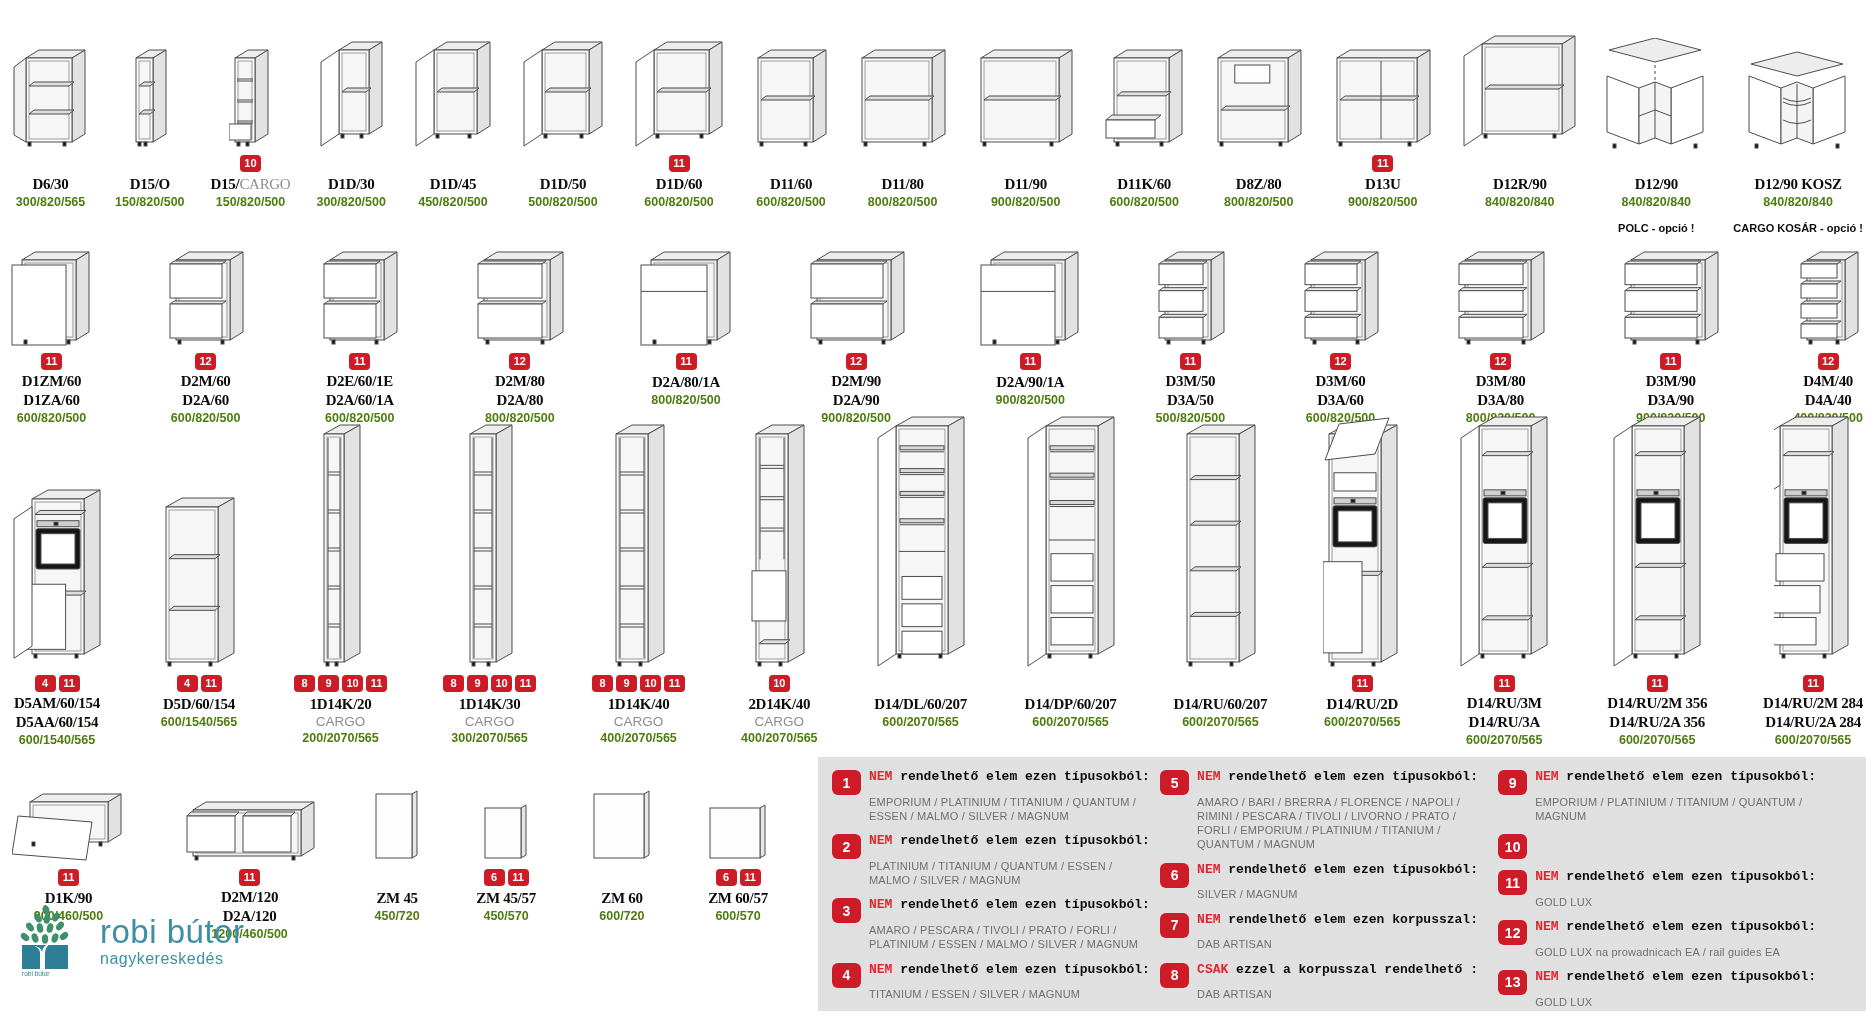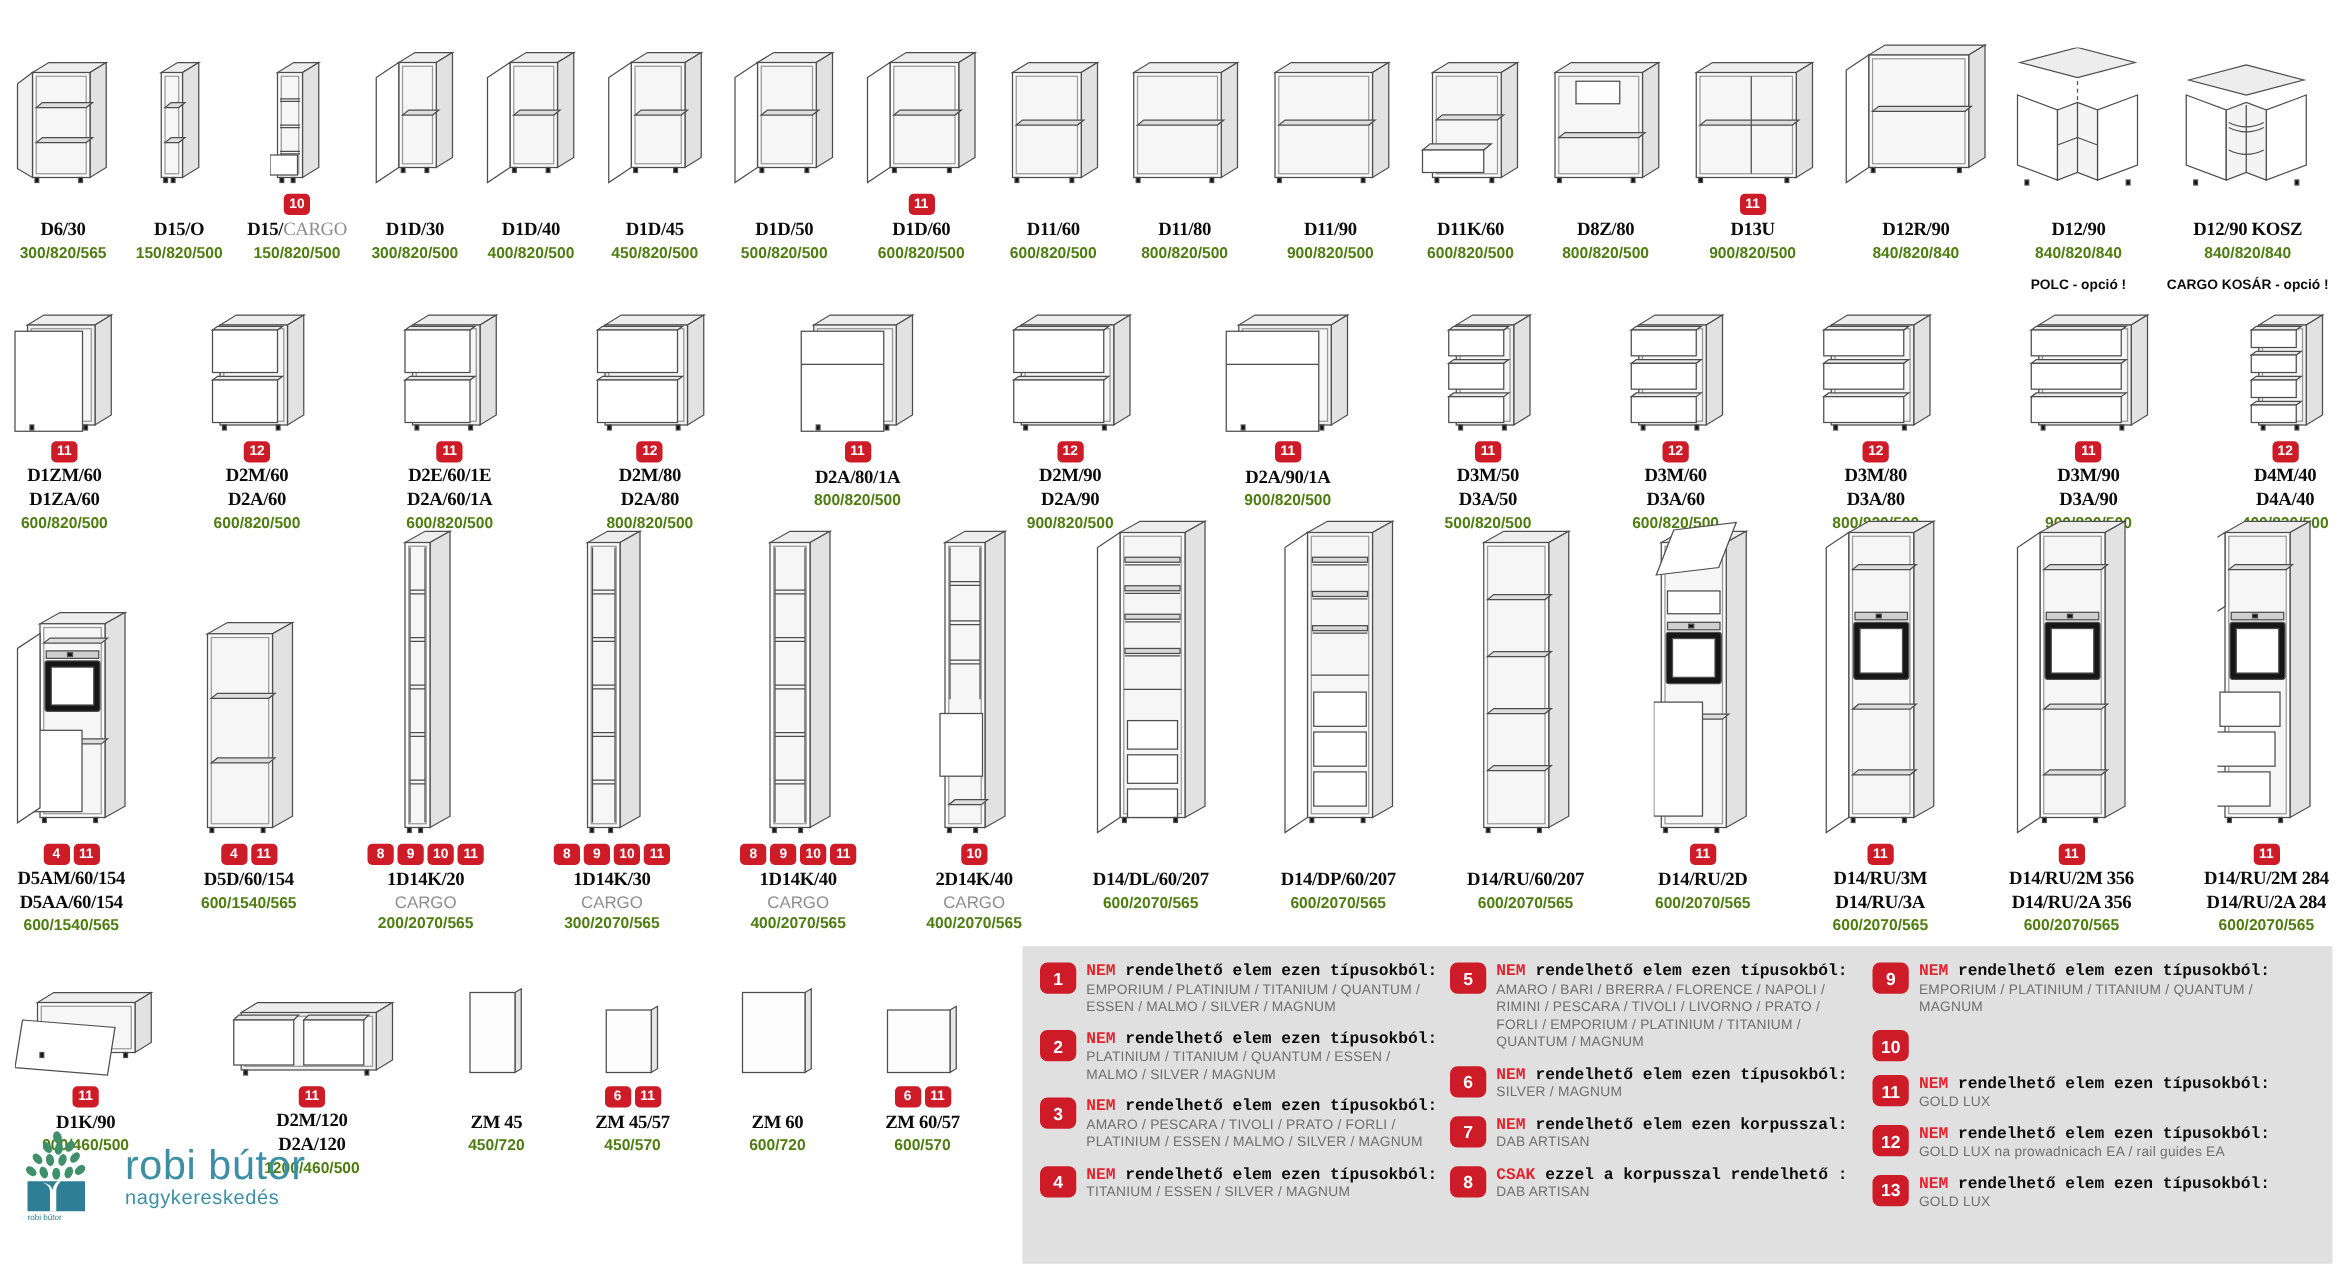--- a/index.html
+++ b/index.html
@@ -25,21 +25,21 @@
   .note{font-size:11px;font-weight:bold;color:#0c0c0c;margin-top:12px;white-space:nowrap;}
   .legend{position:absolute;left:818px;top:757px;width:1048px;height:254px;background:var(--legendbg,#e0e0e0);
           box-sizing:border-box;padding:12px 10px 8px 14px;display:flex;gap:10px;}
   .lcol{display:flex;flex-direction:column;gap:10px;}
   .lcol1{width:320px;} .lcol2{width:330px;} .lcol3{width:360px;}
   .litem{display:flex;gap:8px;align-items:flex-start;}
   .lnum{flex:none;min-width:25px;height:25px;padding:0 2px;border-radius:6px;background:var(--badge,#cd1b27);
         color:#fff;font-weight:bold;font-size:14px;display:flex;align-items:center;justify-content:center;margin-top:1px;}
   .lhead{font-size:13px;font-weight:bold;color:#0c0c0c;line-height:1.2;font-family:Liberation Mono, monospace;}
   .lhead .red{color:var(--legendred,#e3242f);}
-  .lbody{font-size:11px;color:#6f6f6f;line-height:1.3;margin-top:0;letter-spacing:0.2px;}
+  .lbody{font-size:11px;color:#6f6f6f;line-height:1.3;margin-top:10px;letter-spacing:0.2px;}
   .logo{position:absolute;left:16px;top:904px;display:flex;align-items:center;gap:10px;}
   .logotext{display:flex;flex-direction:column;line-height:1;color:var(--teal,#3d8fa6);}
   .logo-l1{font-size:33px;letter-spacing:0.5px;}
   .logo-l2{font-size:16px;letter-spacing:0.5px;margin-top:3px;}
   svg{display:block;}
 </style>
 </head>
 <body>
 
 <div class="page">
@@ -120,39 +120,20 @@
             <polygon points="22,11 4,23 4,107 22,95" fill="#ffffff" stroke="#4d4d4d" stroke-width="1"></polygon>
             <rect x="43" y="95" width="3" height="4" fill="#111" stroke="#4d4d4d" stroke-width="1"></rect>
             <rect x="24" y="95" width="3" height="4" fill="#111" stroke="#4d4d4d" stroke-width="1"></rect>
           </svg>
         </div>
         <div class="badges"></div>
         <div class="codeblk">
           <div class="code">D1D/30</div>
         </div>
         <div class="dims">300/820/500</div>
-      </div>
-      <div class="cell">
-        <div class="imgwrap">
-          <svg width="77" height="111" viewBox="0 0 77 111">
-            <polygon points="22,11 60,11 73,3 35,3" fill="#ededed" stroke="#4d4d4d" stroke-width="1"></polygon>
-            <polygon points="60,11 73,3 73,87 60,95" fill="#e2e2e2" stroke="#4d4d4d" stroke-width="1"></polygon>
-            <rect x="22" y="11" width="38" height="84" fill="#fcfcfc" stroke="#4d4d4d" stroke-width="1"></rect>
-            <rect x="25" y="14" width="32" height="78" fill="#f6f6f6" stroke="#4d4d4d" stroke-width="1" stroke-opacity="0.55"></rect>
-            <polygon points="25,53 57,53 62,49 30,49" fill="#dedede" stroke="#4d4d4d" stroke-width="1"></polygon>
-            <polygon points="22,11 4,23 4,107 22,95" fill="#ffffff" stroke="#4d4d4d" stroke-width="1"></polygon>
-            <rect x="51" y="95" width="3" height="4" fill="#111" stroke="#4d4d4d" stroke-width="1"></rect>
-            <rect x="24" y="95" width="3" height="4" fill="#111" stroke="#4d4d4d" stroke-width="1"></rect>
-          </svg>
-        </div>
-        <div class="badges"></div>
-        <div class="codeblk">
-          <div class="code">D1D/40</div>
-        </div>
-        <div class="dims">400/820/500</div>
       </div>
       <div class="cell">
         <div class="imgwrap">
           <svg width="82" height="111" viewBox="0 0 82 111">
             <polygon points="22,11 65,11 78,3 35,3" fill="#ededed" stroke="#4d4d4d" stroke-width="1"></polygon>
             <polygon points="65,11 78,3 78,87 65,95" fill="#e2e2e2" stroke="#4d4d4d" stroke-width="1"></polygon>
             <rect x="22" y="11" width="43" height="84" fill="#fcfcfc" stroke="#4d4d4d" stroke-width="1"></rect>
             <rect x="25" y="14" width="37" height="78" fill="#f6f6f6" stroke="#4d4d4d" stroke-width="1" stroke-opacity="0.55"></rect>
             <polygon points="25,53 62,53 67,49 30,49" fill="#dedede" stroke="#4d4d4d" stroke-width="1"></polygon>
             <polygon points="22,11 4,23 4,107 22,95" fill="#ffffff" stroke="#4d4d4d" stroke-width="1"></polygon>

